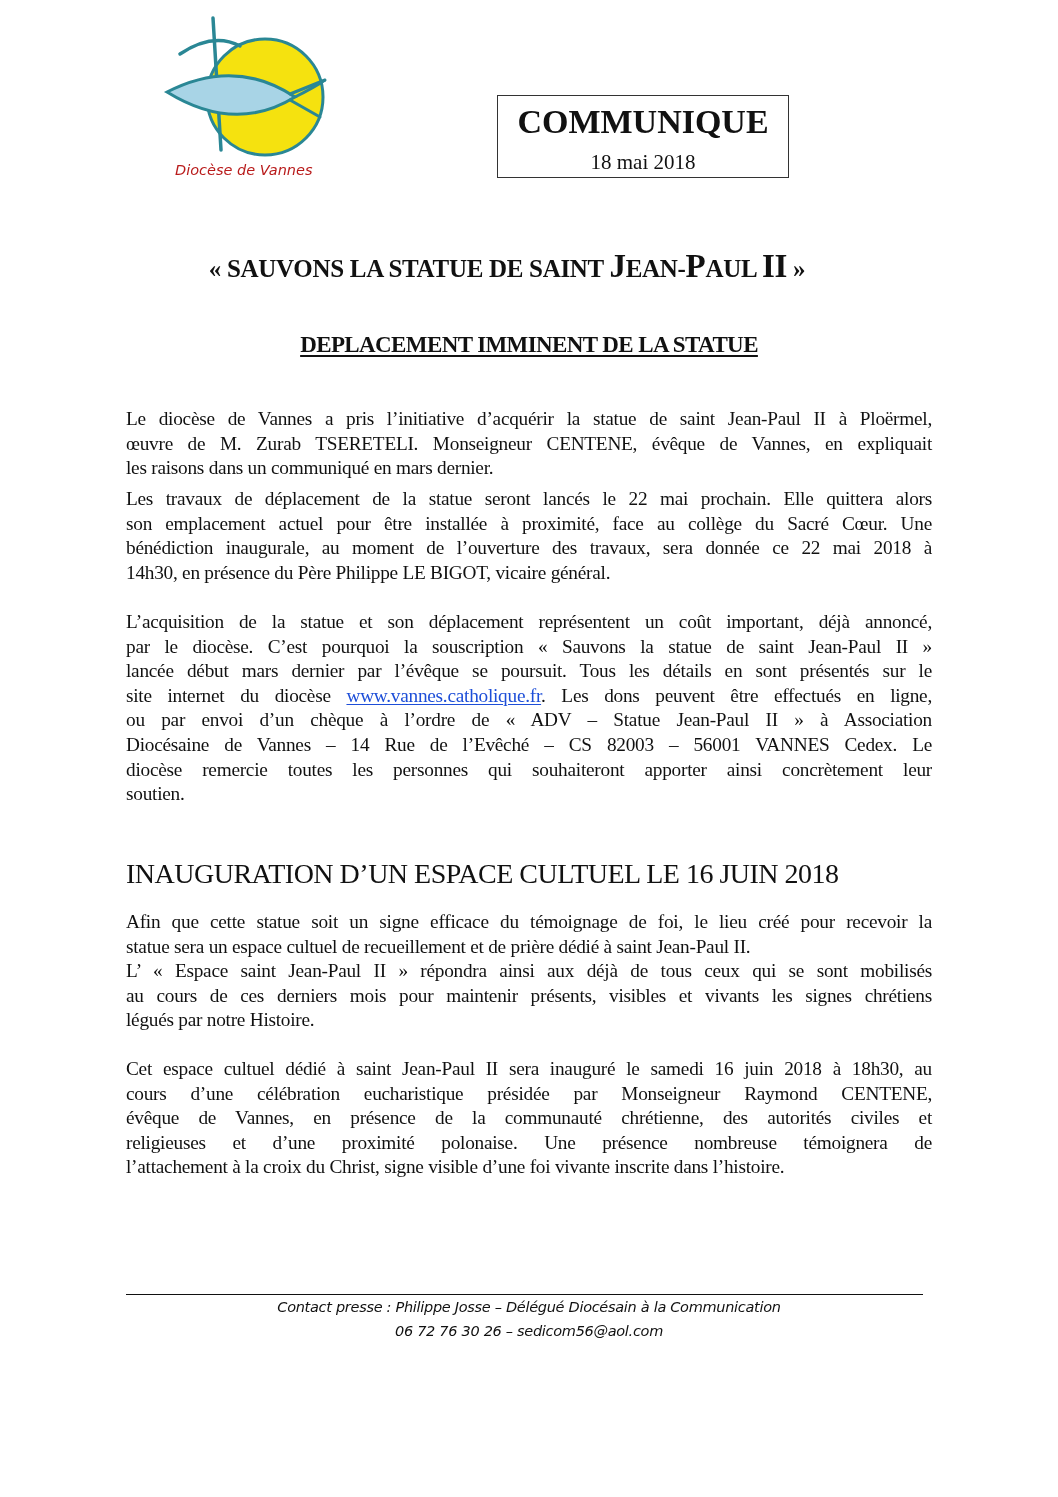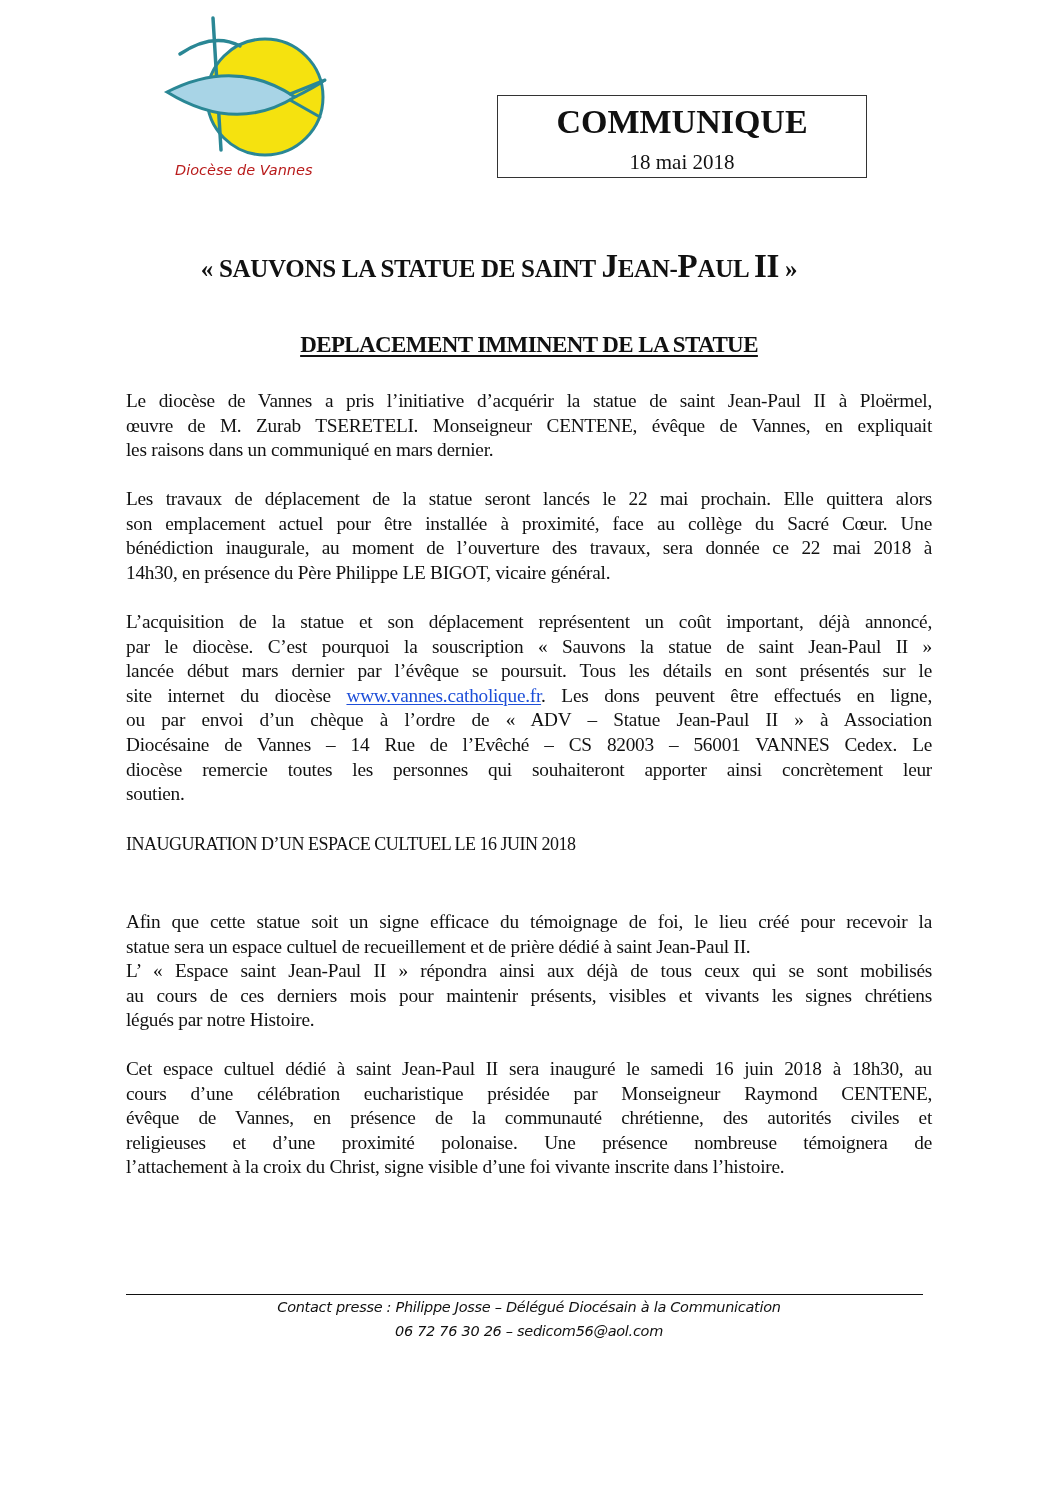--- a/index.html
+++ b/index.html
@@ -32,41 +32,41 @@
       font-family: "DejaVu Sans", "Liberation Sans", sans-serif;
       font-style: italic;
       font-size: 14.5px;
       color: #b91c1c;
       white-space: nowrap;
     }
     .comm-box {
       position: absolute;
       left: 497px;
       top: 95px;
-      width: 370px;
+      width: 292px;
       height: 83px;
       border: 1.5px solid #333;
       box-sizing: border-box;
       text-align: center;
     }
     .comm-title {
       font-weight: bold;
       font-size: 34px;
       margin-top: 7px;
       line-height: 38px;
       letter-spacing: 0px;
     }
     .comm-date {
       font-size: 21px;
       line-height: 24px;
       margin-top: 9px;
     }
     .main-title {
       position: absolute;
-      left: 4px;
+      left: 12px;
       width: 990px;
       top: 248px;
       text-align: center;
       font-weight: bold;
       font-size: 25px;
       white-space: nowrap;
       letter-spacing: -0.3px;
     }
     .main-title .big { font-size: 33px; }
     .sub-title {
@@ -94,22 +94,22 @@
     .para .ln { display: block; text-align: justify; text-align-last: justify; white-space: nowrap; }
     .para .ln.last { text-align-last: left; }
     .link {
       color: #1d4ed8;
       text-decoration: underline;
       text-underline-offset: 2px;
     }
     .section2 {
       position: absolute;
       left: 126px;
-      top: 834px;
-      font-size: 18px;
+      top: 858px;
+      font-size: 28px;
       letter-spacing: -0.5px;
       white-space: nowrap;
     }
     .rule {
       position: absolute;
       left: 126px;
       top: 1294px;
       width: 797px;
       height: 0;
       border-top: 1.5px solid #111;
@@ -152,21 +152,21 @@
 </div>
 
 <div class="main-title">
   <span>«</span>
   <span>SAUVONS LA STATUE DE SAINT </span><span class="big">J</span><span>EAN-</span><span class="big">P</span><span>AUL </span><span class="big">II</span>
   <span>»</span>
 </div>
 
 <div class="sub-title">DEPLACEMENT IMMINENT DE LA STATUE</div>
 
-<div class="para" style="top:389px;">
+<div class="para" style="top:407px;">
   <span class="ln">Le diocèse de Vannes a pris l’initiative d’acquérir la statue de saint Jean-Paul II à Ploërmel,</span>
   <span class="ln">œuvre de M. Zurab TSERETELI. Monseigneur CENTENE, évêque de Vannes, en expliquait</span>
   <span class="ln last">les raisons dans un communiqué en mars dernier.</span>
 </div>
 
 <div class="para" style="top:487px;">
   <span class="ln">Les travaux de déplacement de la statue seront lancés le 22 mai prochain. Elle quittera alors</span>
   <span class="ln">son emplacement actuel pour être installée à proximité, face au collège du Sacré Cœur. Une</span>
   <span class="ln">bénédiction inaugurale, au moment de l’ouverture des travaux, sera donnée ce 22 mai 2018 à</span>
   <span class="ln last">14h30, en présence du Père Philippe LE BIGOT, vicaire général.</span>

